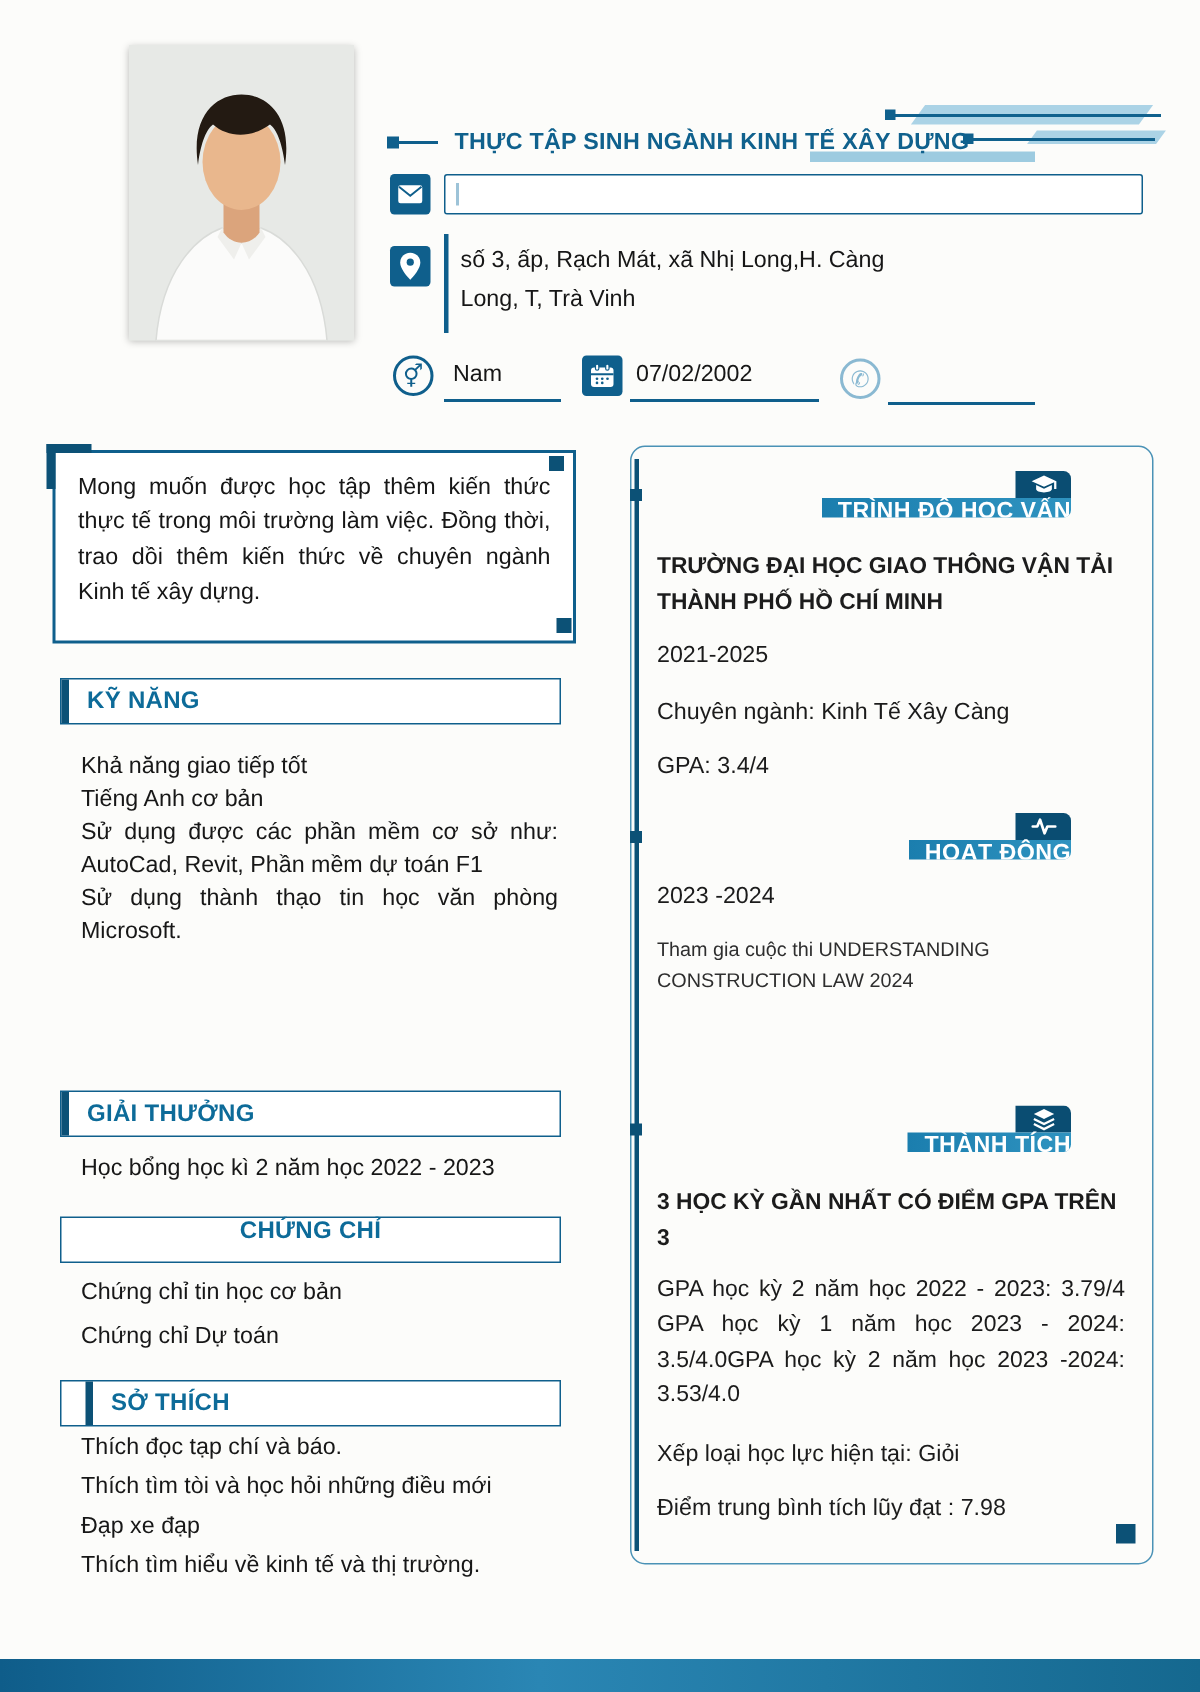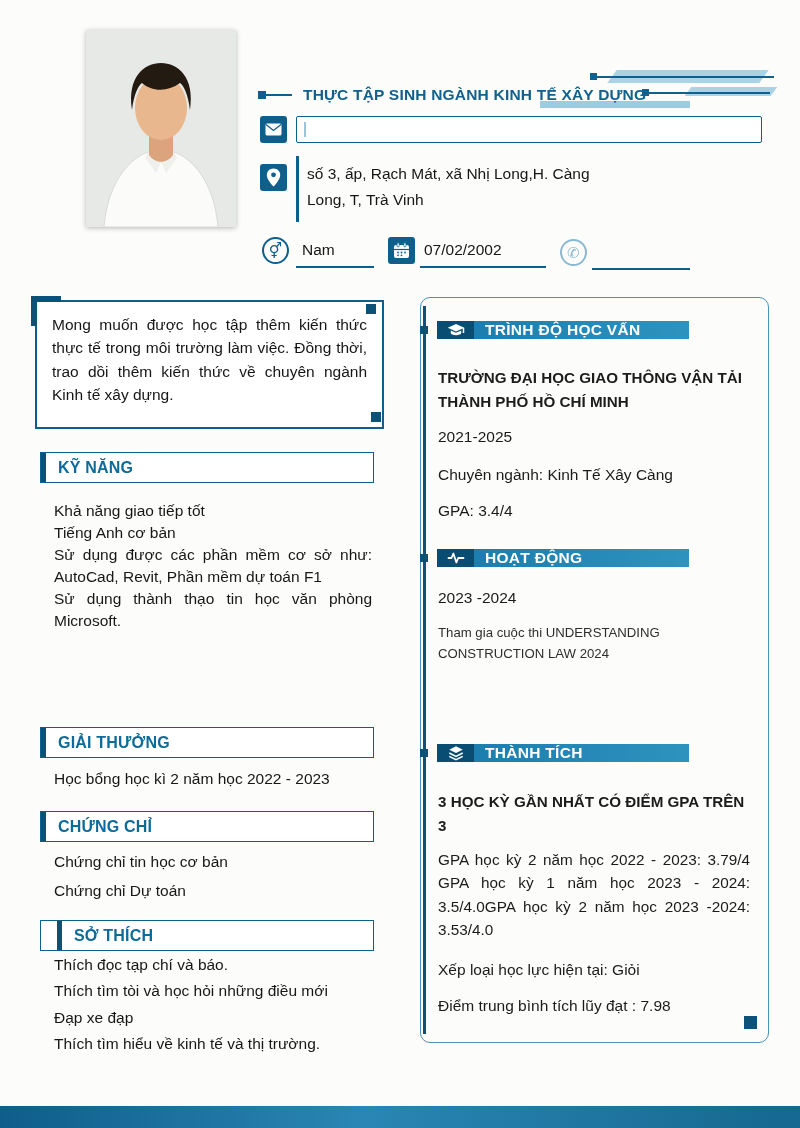--- a/index.html
+++ b/index.html
@@ -70,37 +70,37 @@
   
   .lhead {
     left: 40px; width: 334px; height: 31px;
     border: 1.6px solid #0f5f8c; background: #fff;
     display: flex; align-items: center;
     color: #0d6b99; font-weight: 700; font-size: 16px; letter-spacing: .2px;
   }
   .lhead .bar { width: 5px; align-self: stretch; background: #0c5176; margin-right: 12px; }
   #skills-head { top: 452px; }
   #awards-head { top: 727px; }
-  #cert-head   { top: 811px; }
+  #cert-head   { top: 811px; flex-direction: column; }
   #hobby-head  { top: 920px; padding-left: 16px; }
 
   .llist { left: 54px; width: 318px; display: flex; flex-direction: column; color: #171717; }
   #skills-list { top: 500px; line-height: 1.42; text-align: justify; }
   #awards-list { top: 770px; gap: 6px; }
   #cert-list   { top: 851px; gap: 7px; line-height: 1.4; }
   #hobby-list  { top: 954px; gap: 4px; line-height: 1.45; }
 
   
   #rpanel { left: 420px; top: 297px; width: 349px; height: 746px; border: 1.6px solid #4a92b6; border-radius: 10px; }
   #rrail  { left: 423px; top: 306px; width: 3px; height: 728px; background: #0c5176; }
   .rsq { width: 8px; height: 8px; background: #0c5176; left: 420px; }
   #rsq-1 { top: 326px; } #rsq-2 { top: 554px; } #rsq-3 { top: 749px; }
   #rpanel-brsq { left: 744px; top: 1016px; width: 13px; height: 13px; background: #0c5176; }
 
-  .rhead { left: 437px; width: 252px; height: 31px; display: flex; align-items: center; border-radius: 5px; overflow: hidden; }
+  .rhead { left: 437px; width: 277px; height: 31px; display: flex; align-items: flex-end; border-radius: 5px; overflow: hidden; flex-direction: column; }
   .rhead-icon { width: 37px; background: #0a4d72; display: flex; align-items: center; justify-content: center; }
   .rhead-bar {
     flex: 1; background: linear-gradient(90deg, #1b7eae, #2f93c0);
     display: flex; align-items: center; padding-left: 11px;
     color: #fff; font-weight: 700; font-size: 15.5px; letter-spacing: .3px;
   }
   #edu-head { top: 314px; }
   #act-head { top: 542px; }
   #ach-head { top: 737px; }
 

